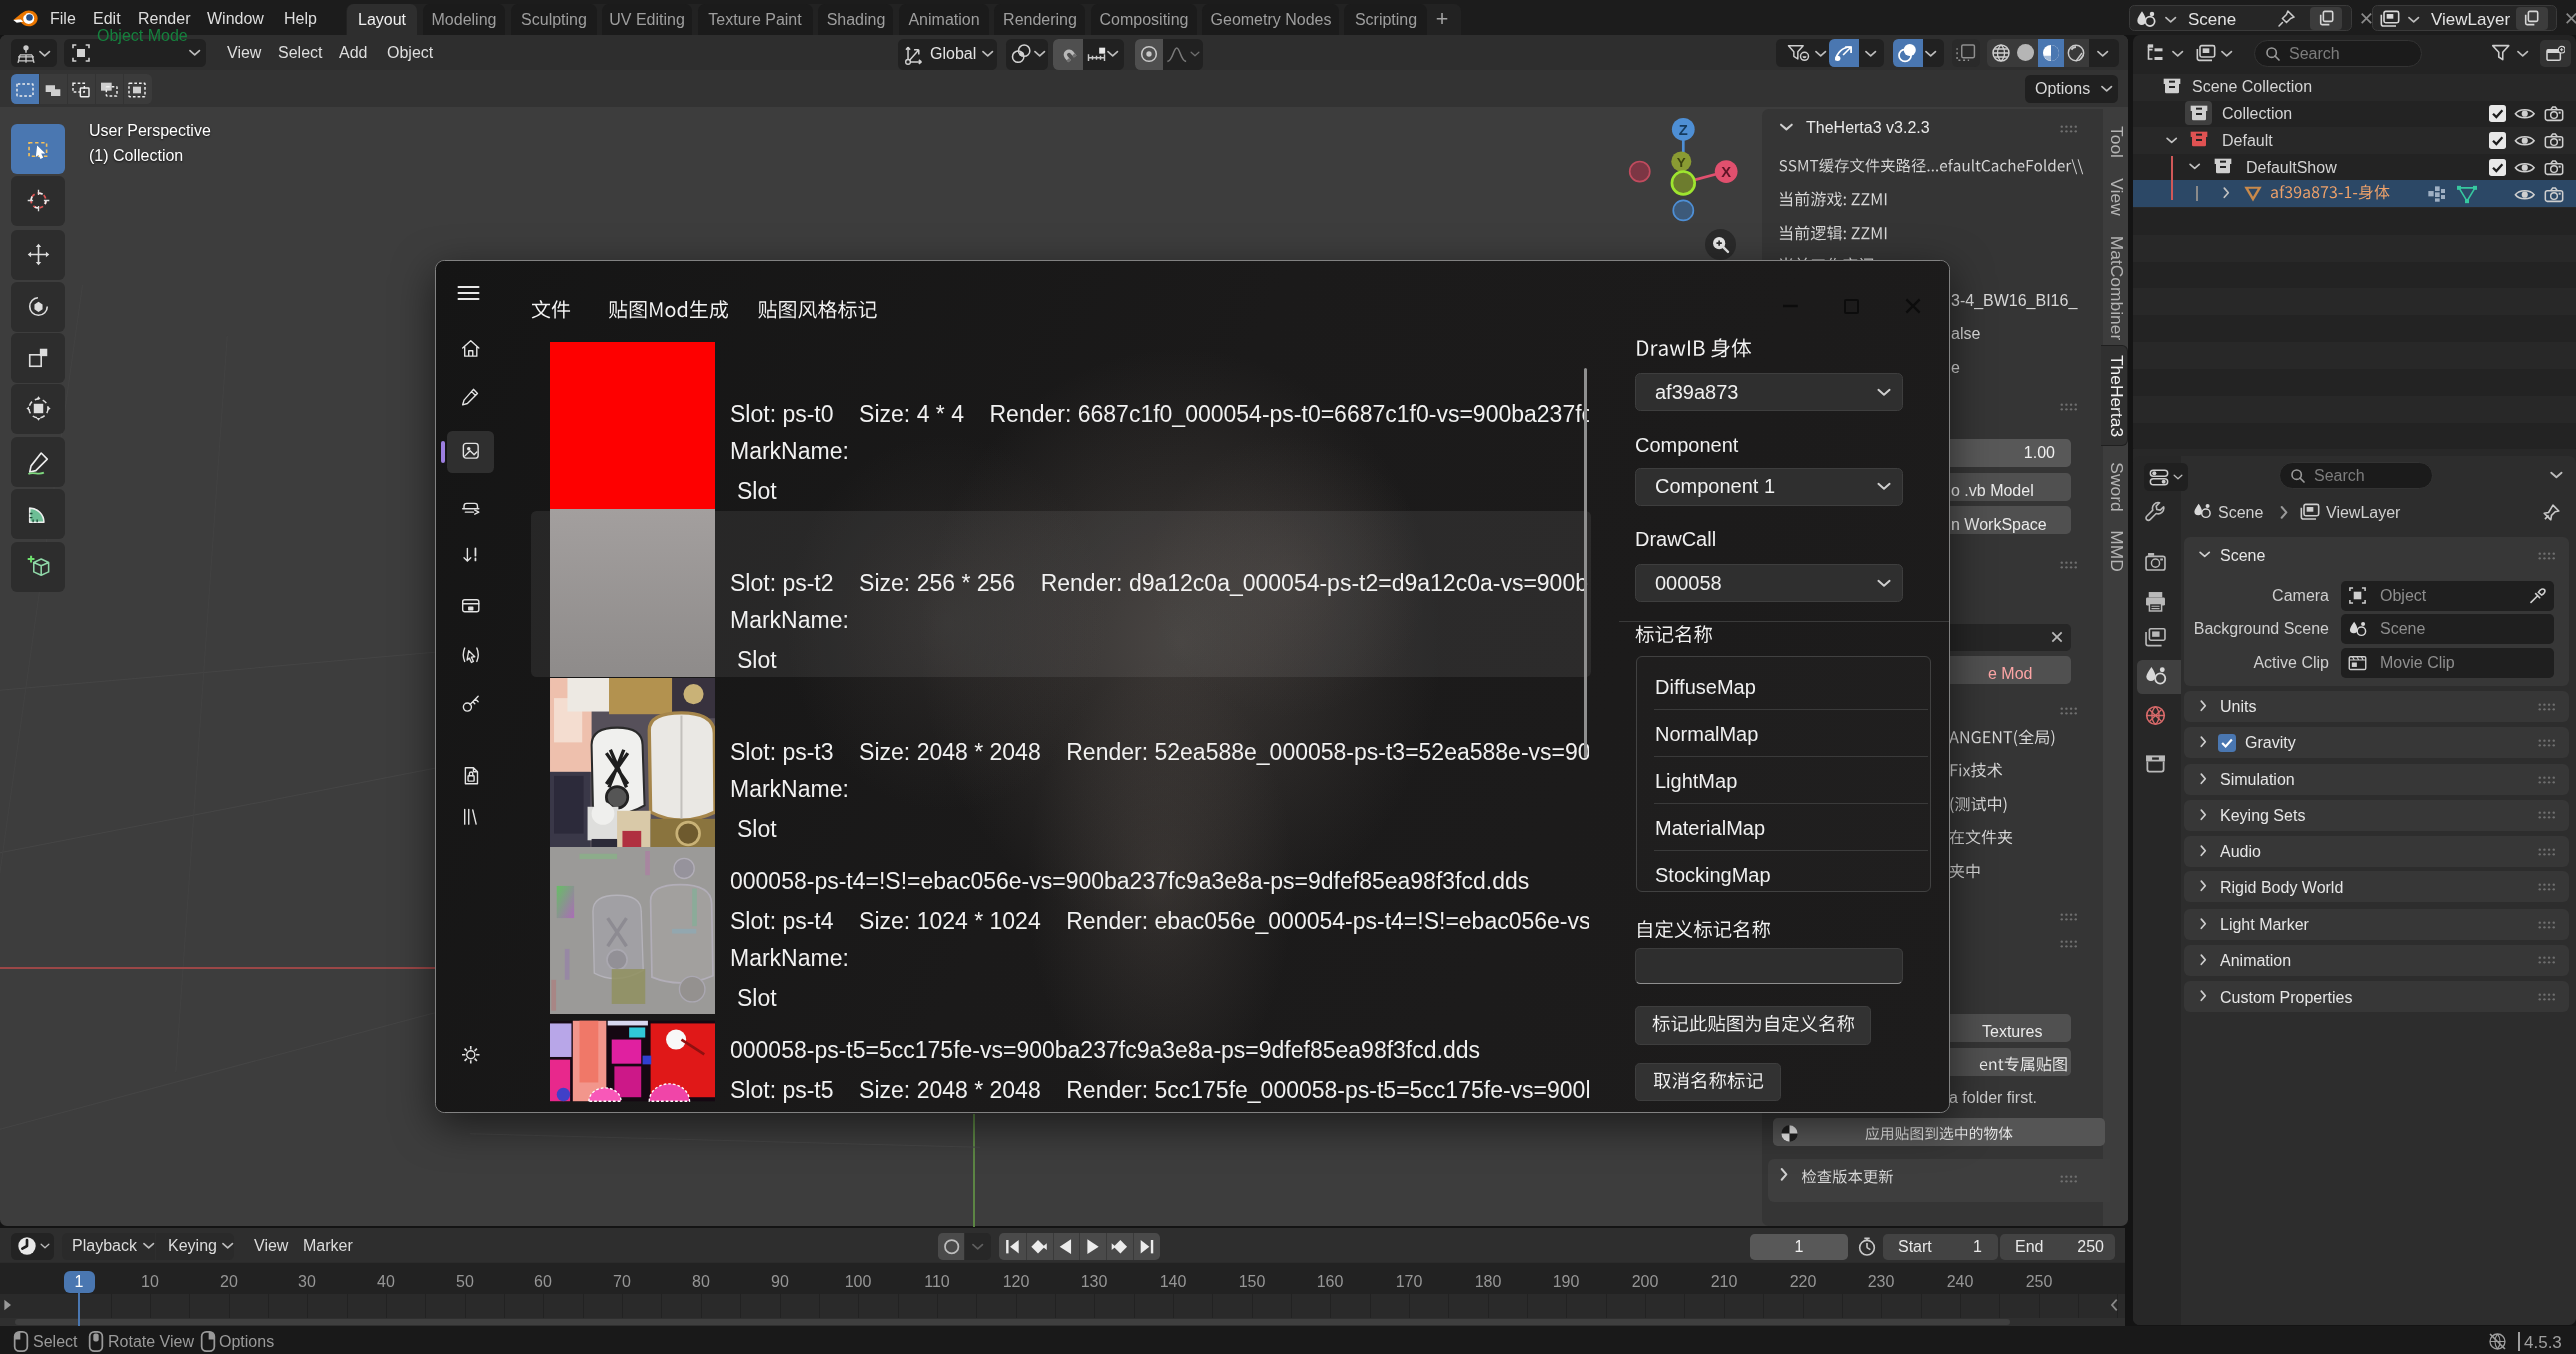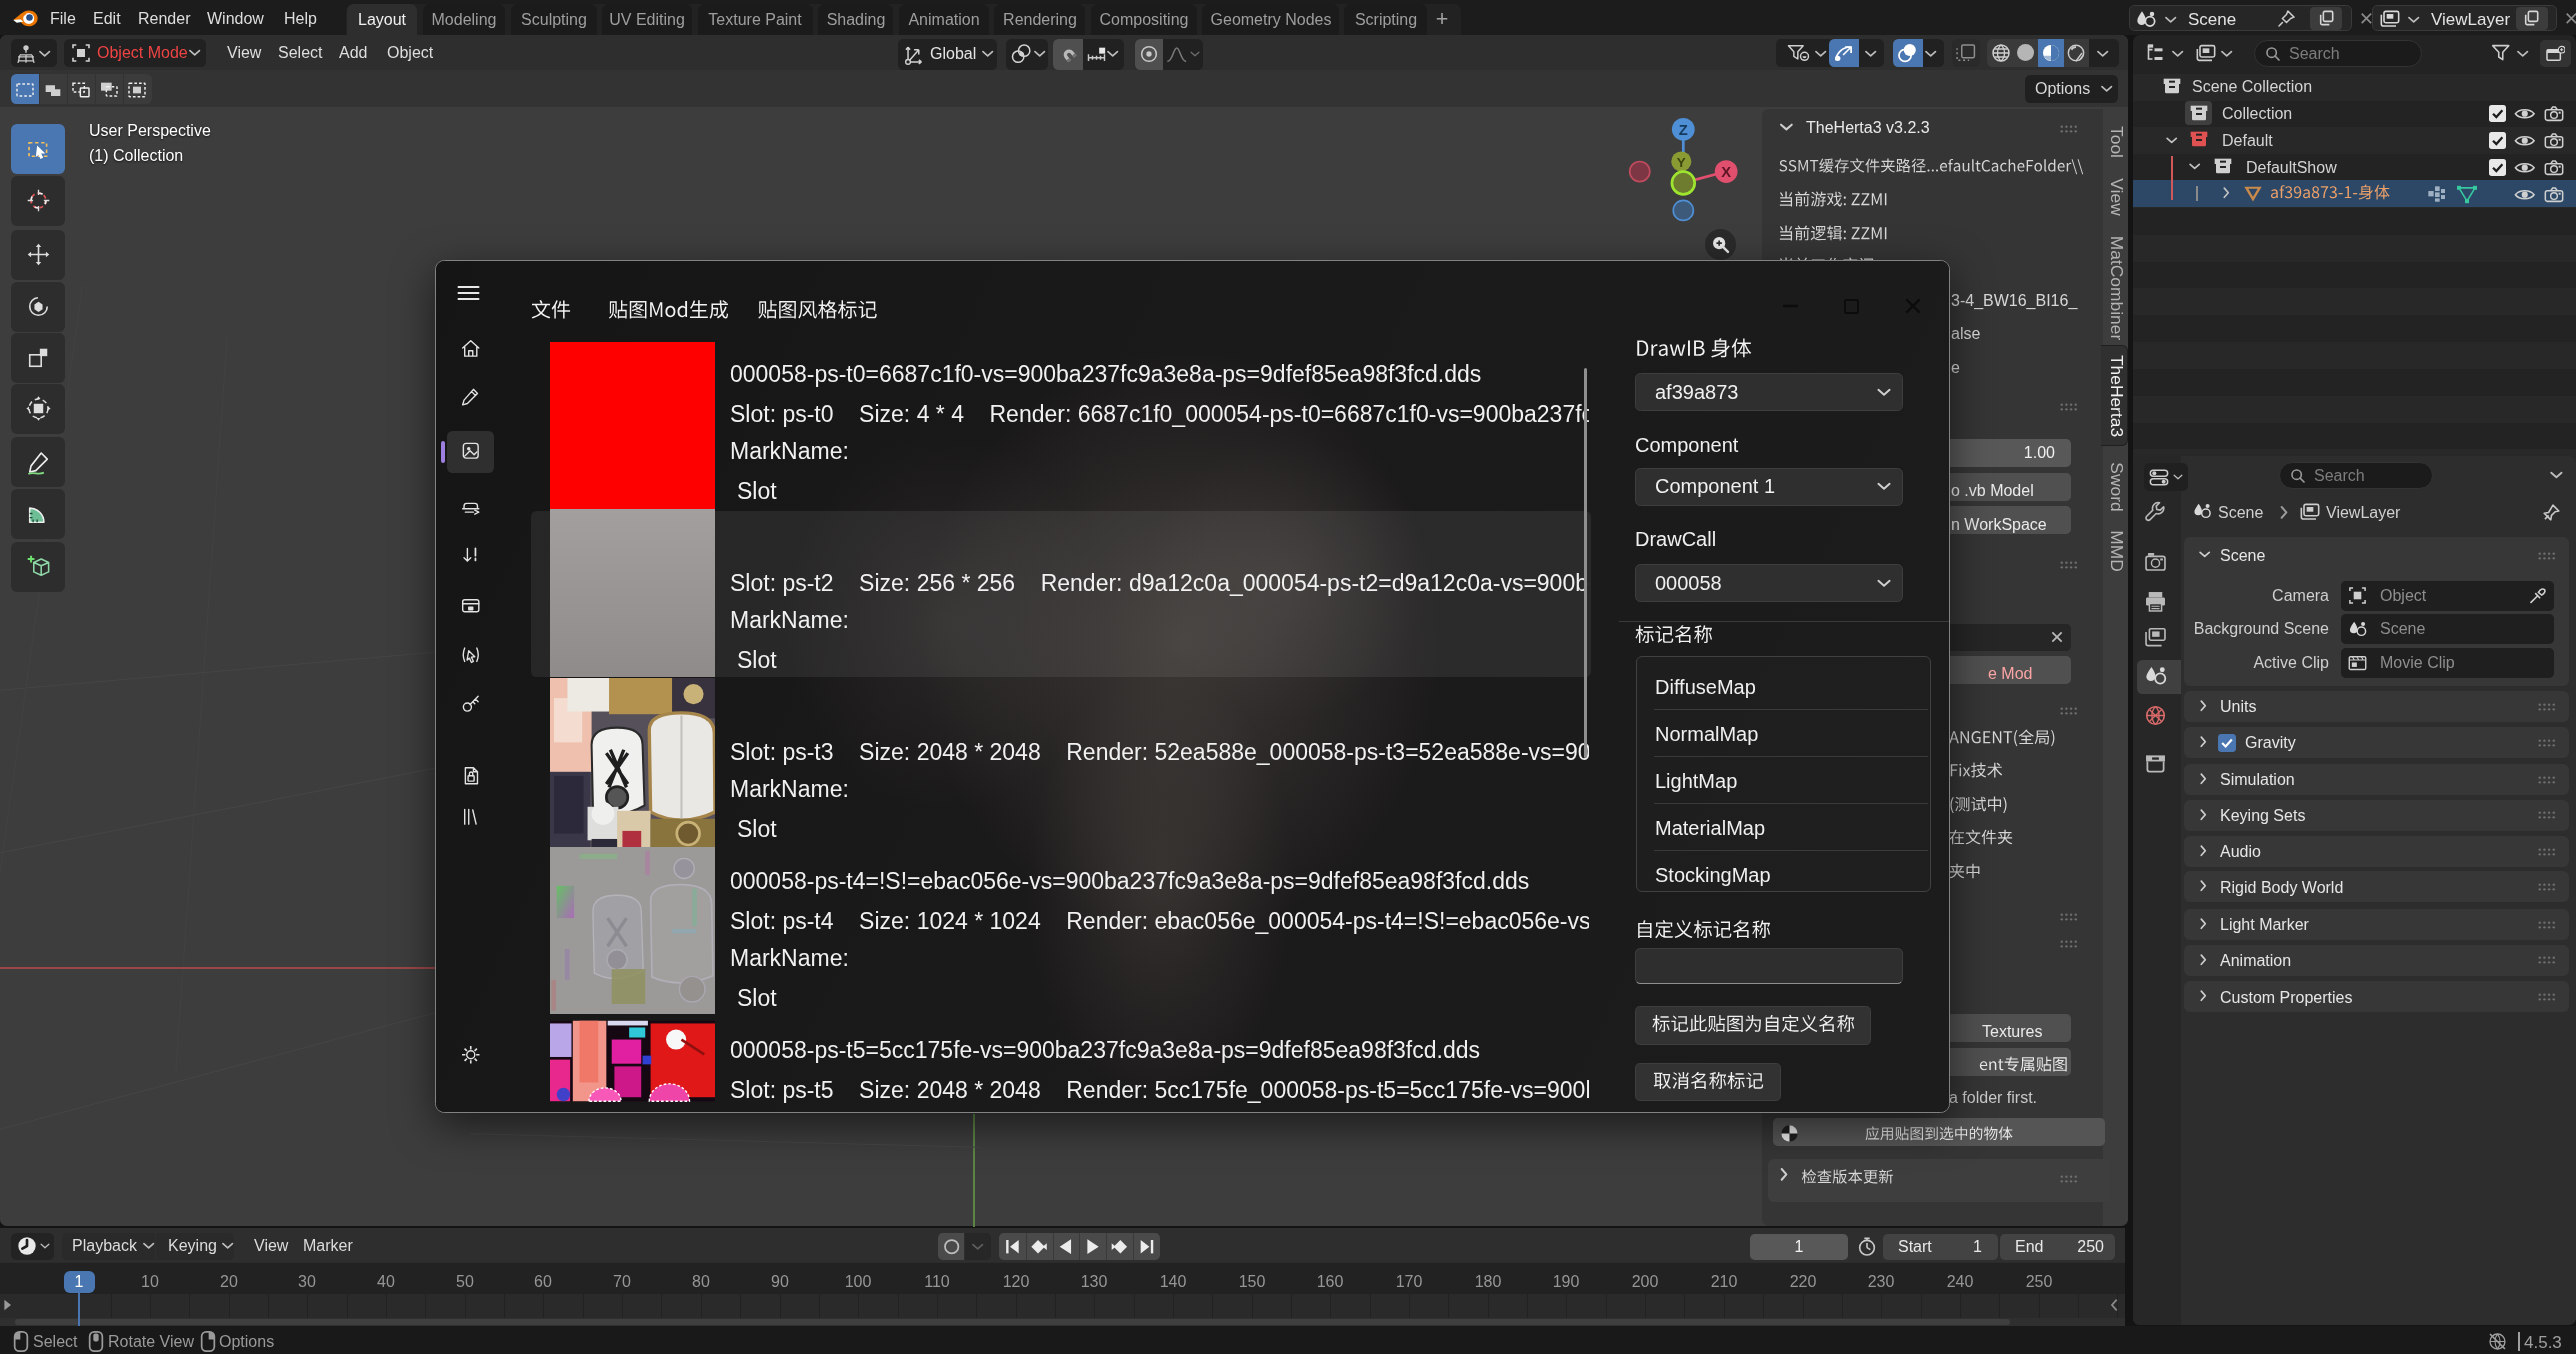--- a/index.html
+++ b/index.html
@@ -40,21 +40,21 @@
       <path d="M4 4 L18 18 M18 4 L4 18" stroke="#8a8a8a" stroke-width="2.6"></path>
     </svg><div class="ab" style="left:0;top:35px;width:2128px;height:1191px;background:#3d3d3d;border-radius:6.7px"></div><div class="ab" style="left:0;top:35px;width:2128px;height:36px;background:#2e2e2e;border-radius:6.7px 6.7px 0 0"></div><div class="ab" style="left:0;top:70px;width:2128px;height:37px;background:#333333"></div><div class="ab" style="left:10.7px;top:39px;width:46px;height:28px;background:#212121;border-radius:5.4px"></div><svg class="ab" style="left:16px;top:44px" width="20" height="19" viewBox="0 0 30 28">
 <path d="M3 19 H27 M3 25 H27 M6 16 L3 28 M15 16 V28 M24 16 L27 28 M6 16 H24" stroke="#c9c9c9" stroke-width="2" fill="none"></path>
 <path d="M15 13 V8" stroke="#c9c9c9" stroke-width="2.2"></path>
       <circle cx="15" cy="5.5" r="4" fill="#c9c9c9"></circle>
     </svg><svg class="ab" style="left:38px;top:50px" width="13.4" height="7.4" viewBox="0 0 24 14">
       <path d="M3 3 L12 11 L21 3" stroke="#bdbdbd" stroke-width="3.2" fill="none" stroke-linecap="round" stroke-linejoin="round"></path>
     </svg><div class="ab" style="left:64px;top:39px;width:142px;height:28px;background:#212121;border-radius:5.4px"></div><svg class="ab" style="left:71px;top:43px" width="20" height="20" viewBox="0 0 30 30">
 <rect x="9" y="9" width="12" height="12" fill="#d2d2d2"></rect>
 <path d="M3 8 V3 H8 M22 3 H27 V8 M27 22 V27 H22 M8 27 H3 V22" stroke="#d2d2d2" stroke-width="2.4" fill="none"></path>
-    </svg><div class="txt" style="left:97px;top:53px;transform:translateY(-50%);color:#ef4444">Object Mode</div><svg class="ab" style="left:188px;top:49px" width="13.4" height="7.4" viewBox="0 0 24 14">
+    </svg><div class="txt" style="left:97px;top:36px;transform:translateY(-50%);color:#15803d">Object Mode</div><svg class="ab" style="left:188px;top:49px" width="13.4" height="7.4" viewBox="0 0 24 14">
       <path d="M3 3 L12 11 L21 3" stroke="#bdbdbd" stroke-width="3.2" fill="none" stroke-linecap="round" stroke-linejoin="round"></path>
     </svg><div class="txt" style="left:227px;top:53px;transform:translateY(-50%);color:#dedede">View</div><div class="txt" style="left:278px;top:53px;transform:translateY(-50%);color:#dedede">Select</div><div class="txt" style="left:339px;top:53px;transform:translateY(-50%);color:#dedede">Add</div><div class="txt" style="left:387px;top:53px;transform:translateY(-50%);color:#dedede">Object</div><div class="ab" style="left:898px;top:39px;width:99px;height:31px;background:#212121;border-radius:5.4px"></div><svg class="ab" style="left:904px;top:43px" width="21.5" height="23" viewBox="0 0 32 34">
 <path d="M6 28 V6 M6 6 L3 10 M6 6 L9 10 M6 28 L26 28 M26 28 L22 25 M26 28 L22 31" stroke="#d2d2d2" stroke-width="2.2" fill="none"></path>
 <path d="M8 26 L22 10 M22 10 H15 M22 10 V17" stroke="#d2d2d2" stroke-width="2.2" fill="none"></path>
 <circle cx="6" cy="28" r="3.5" fill="#212121" stroke="#d2d2d2" stroke-width="2"></circle>
     </svg><div class="txt" style="left:930px;top:54px;transform:translateY(-50%);color:#e3e3e3">Global</div><svg class="ab" style="left:981px;top:50px" width="13.4" height="7.4" viewBox="0 0 24 14">
       <path d="M3 3 L12 11 L21 3" stroke="#bdbdbd" stroke-width="3.2" fill="none" stroke-linecap="round" stroke-linejoin="round"></path>
     </svg><div class="ab" style="left:1006px;top:39px;width:42px;height:31px;background:#212121;border-radius:5.4px"></div><svg class="ab" style="left:1010px;top:44px" width="23" height="20" viewBox="0 0 34 30">
 <circle cx="12" cy="19" r="8.5" stroke="#d2d2d2" stroke-width="2.3" fill="none"></circle>
 <circle cx="21" cy="10" r="8.5" stroke="#d2d2d2" stroke-width="2.3" fill="none"></circle>
@@ -670,21 +670,20 @@
                           <path d="M14 16 V13 a2.5 2.5 0 0 1 5 0 V16" stroke="#e2e2e2" stroke-width="2.1" fill="none" stroke-linecap="round" stroke-linejoin="round"></path>
                         </svg>
                         <svg class="ab" style="left:24px;top:545px" width="21.5" height="21.5" viewBox="0 0 32 32">
                           <path d="M7 5 V27 M13 5 V27 M19 6 L24 27" stroke="#e2e2e2" stroke-width="2.1" fill="none" stroke-linecap="round" stroke-linejoin="round"></path>
                         </svg>
                         <svg class="ab" style="left:24px;top:783px" width="21.5" height="21.5" viewBox="0 0 32 32">
                           <circle cx="16" cy="16" r="6" stroke="#e2e2e2" stroke-width="2.1" fill="none" stroke-linecap="round" stroke-linejoin="round"></circle>
                           <path d="M16 3 V8 M16 24 V29 M3 16 H8 M24 16 H29 M6.8 6.8 L10.3 10.3 M21.7 21.7 L25.2 25.2 M6.8 25.2 L10.3 21.7 M21.7 10.3 L25.2 6.8" stroke="#e2e2e2" stroke-width="2.4"></path>
                         </svg>
                         <div class="ab" style="left:95px;top:250px;width:1060px;height:166px;background:rgba(255,255,255,.07);border-radius:5.4px"></div>
-                        <div class="ab" style="left:294px;top:100px;width:859px;overflow:hidden;white-space:pre;color:#f1f1f1;font-size:23px">000058-ps-t0=6687c1f0-vs=900ba237fc9a3e8a-ps=9dfef85ea98f3fcd.dds</div>
                         <div class="ab" style="left:294px;top:140px;width:859px;overflow:hidden;white-space:pre;color:#f1f1f1;font-size:23px">Slot: ps-t0&nbsp;&nbsp;&nbsp;&nbsp;Size: 4 * 4&nbsp;&nbsp;&nbsp;&nbsp;Render: 6687c1f0_000054-ps-t0=6687c1f0-vs=900ba237fc9a3e8a-ps=9dfef85</div>
                         <div class="ab" style="left:294px;top:177px;color:#f1f1f1;font-size:23px">MarkName:</div>
                         <div class="ab" style="left:301px;top:217px;color:#f1f1f1;font-size:23px">Slot</div>
                         <div class="ab" style="left:294px;top:309px;width:859px;overflow:hidden;white-space:pre;color:#f1f1f1;font-size:23px">Slot: ps-t2&nbsp;&nbsp;&nbsp;&nbsp;Size: 256 * 256&nbsp;&nbsp;&nbsp;&nbsp;Render: d9a12c0a_000054-ps-t2=d9a12c0a-vs=900ba237fc9a3e8a-ps=9d</div>
                         <div class="ab" style="left:294px;top:346px;color:#f1f1f1;font-size:23px">MarkName:</div>
                         <div class="ab" style="left:301px;top:386px;color:#f1f1f1;font-size:23px">Slot</div>
                         <div class="ab" style="left:294px;top:478px;width:859px;overflow:hidden;white-space:pre;color:#f1f1f1;font-size:23px">Slot: ps-t3&nbsp;&nbsp;&nbsp;&nbsp;Size: 2048 * 2048&nbsp;&nbsp;&nbsp;&nbsp;Render: 52ea588e_000058-ps-t3=52ea588e-vs=900ba237fc9a3e8a-ps=</div>
                         <div class="ab" style="left:294px;top:515px;color:#f1f1f1;font-size:23px">MarkName:</div>
                         <div class="ab" style="left:301px;top:555px;color:#f1f1f1;font-size:23px">Slot</div>
                         <div class="ab" style="left:294px;top:607px;width:859px;overflow:hidden;white-space:pre;color:#f1f1f1;font-size:23px">000058-ps-t4=!S!=ebac056e-vs=900ba237fc9a3e8a-ps=9dfef85ea98f3fcd.dds</div>

